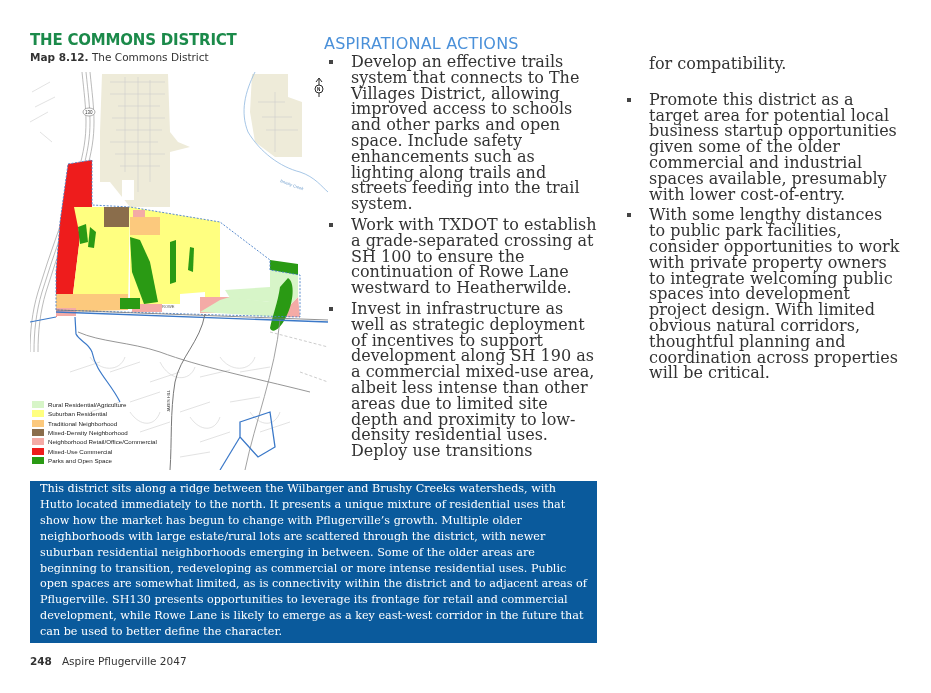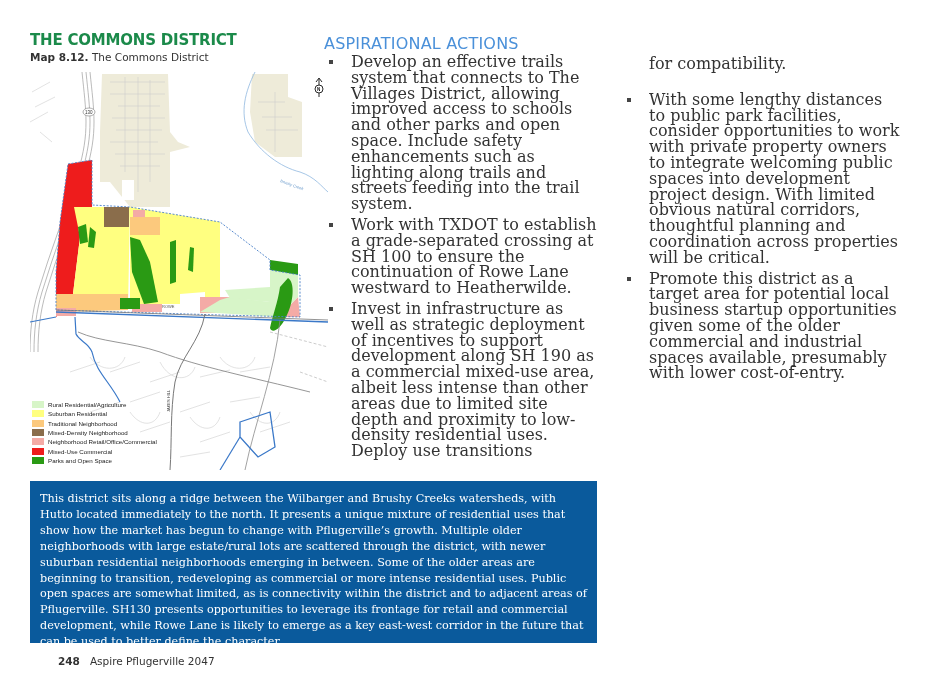--- a/index.html
+++ b/index.html
@@ -43,29 +43,29 @@
   .bullet-marker {
     position: absolute; left: 5px; top: 6px; width: 4px; height: 4px; background: #444;
   }
   .col1 { left: 324px; top: 54px; width: 275px; }
   .col2 { left: 622px; top: 56px; width: 280px; }
   .col2 .continuation { padding-left: 27px; margin-bottom: 20px; }
 
   .blue-box {
     position: absolute; left: 30px; top: 481px; width: 567px; height: 162px;
     background: #0a5a9c; color: #ffffff;
-    padding: 10px 10px 0 10px;
+    padding: 0 10px 0 10px;
     font-family: "DejaVu Serif", serif; font-size: 11.2px; line-height: 15.9px;
   }
 
   .footer {
     position: absolute; left: 30px; top: 655px;
     font-family: "DejaVu Sans", sans-serif; font-size: 10.5px; color: #333;
   }
-  .footer .page-number { font-weight: bold; margin-right: 10px; margin-left: 28px; }
+  .footer .page-number { font-weight: bold; margin-right: 10px; }
 </style>
 </head>
 <body>
 
 <div class="district-title">THE COMMONS DISTRICT</div>
 <div class="map-caption"><b>Map 8.12.</b> <span>The Commons District</span></div>
 
 <div class="map">
   <svg width="298" height="398" viewBox="0 0 298 398">
 
@@ -187,19 +187,19 @@
 
 <ul class="bullets col1">
   <li><span class="bullet-marker"></span><span>Develop an effective trails system that connects to The Villages District, allowing improved access to schools and other parks and open space. Include safety enhancements such as lighting along trails and streets feeding into the trail system.</span></li>
   <li><span class="bullet-marker"></span></li>
   <li><span class="bullet-marker"></span><span>Work with TXDOT to establish a grade-separated crossing at SH 100 to ensure the continuation of Rowe Lane westward to Heatherwilde.</span></li>
   <li><span class="bullet-marker"></span><span>Invest in infrastructure as well as strategic deployment of incentives to support development along SH 190 as a commercial mixed-use area, albeit less intense than other areas due to limited site depth and proximity to low-density residential uses. Deploy use transitions</span></li>
 </ul>
 
 <ul class="bullets col2">
   <div class="continuation">for compatibility.</div>
+  <li><span class="bullet-marker"></span><span>Promote this district as a target area for potential local business startup opportunities given some of the older commercial and industrial spaces available, presumably with lower cost-of-entry.</span></li>
   <li><span class="bullet-marker"></span><span>With some lengthy distances to public park facilities, consider opportunities to work with private property owners to integrate welcoming public spaces into development project design. With limited obvious natural corridors, thoughtful planning and coordination across properties will be critical.</span></li>
-  <li><span class="bullet-marker"></span><span>Promote this district as a target area for potential local business startup opportunities given some of the older commercial and industrial spaces available, presumably with lower cost-of-entry.</span></li>
 </ul>
 
 <div class="blue-box">This district sits along a ridge between the Wilbarger and Brushy Creeks watersheds, with Hutto located immediately to the north. It presents a unique mixture of residential uses that show how the market has begun to change with Pflugerville’s growth. Multiple older neighborhoods with large estate/rural lots are scattered through the district, with newer suburban residential neighborhoods emerging in between. Some of the older areas are beginning to transition, redeveloping as commercial or more intense residential uses. Public open spaces are somewhat limited, as is connectivity within the district and to adjacent areas of Pflugerville. SH130 presents opportunities to leverage its frontage for retail and commercial development, while Rowe Lane is likely to emerge as a key east-west corridor in the future that can be used to better define the character.</div>
 
 <div class="footer"><span class="page-number">248</span><span>Aspire Pflugerville 2047</span></div>
 
 </body></html>

